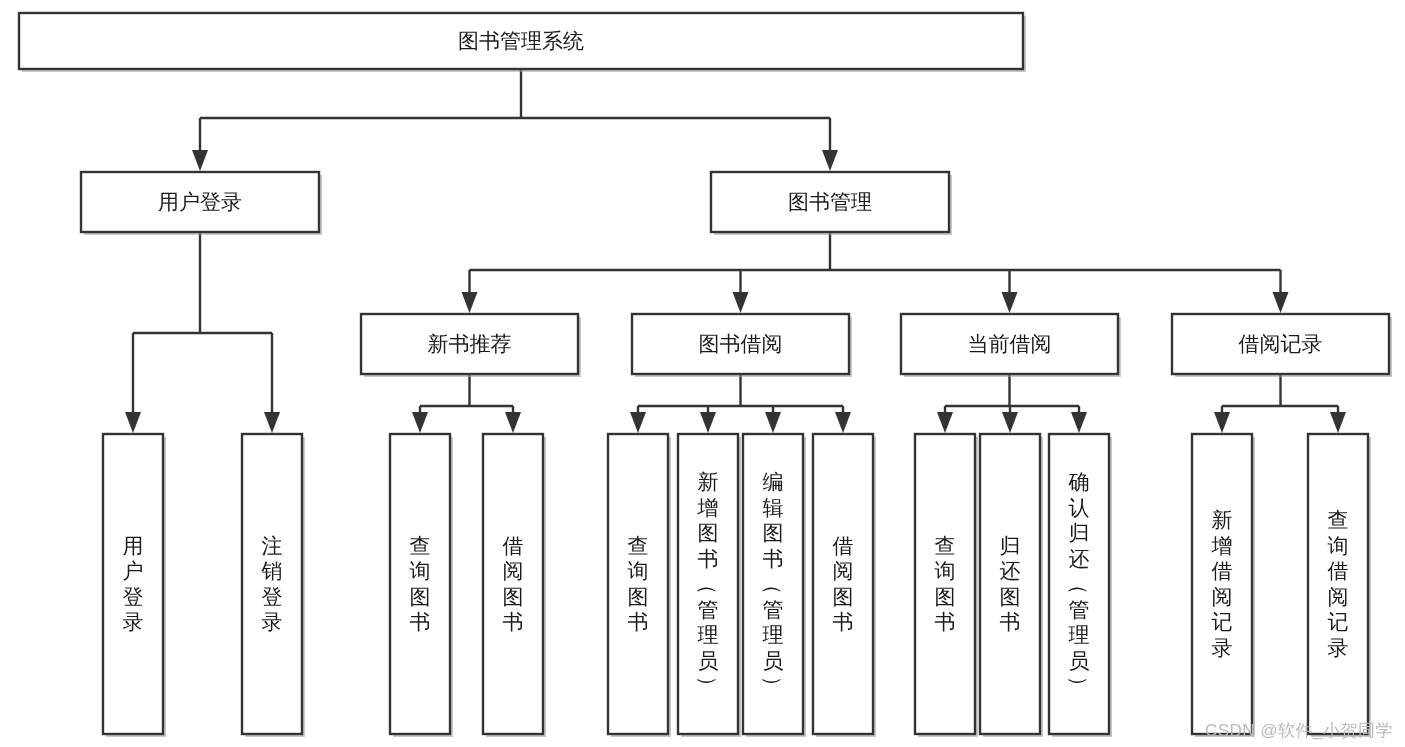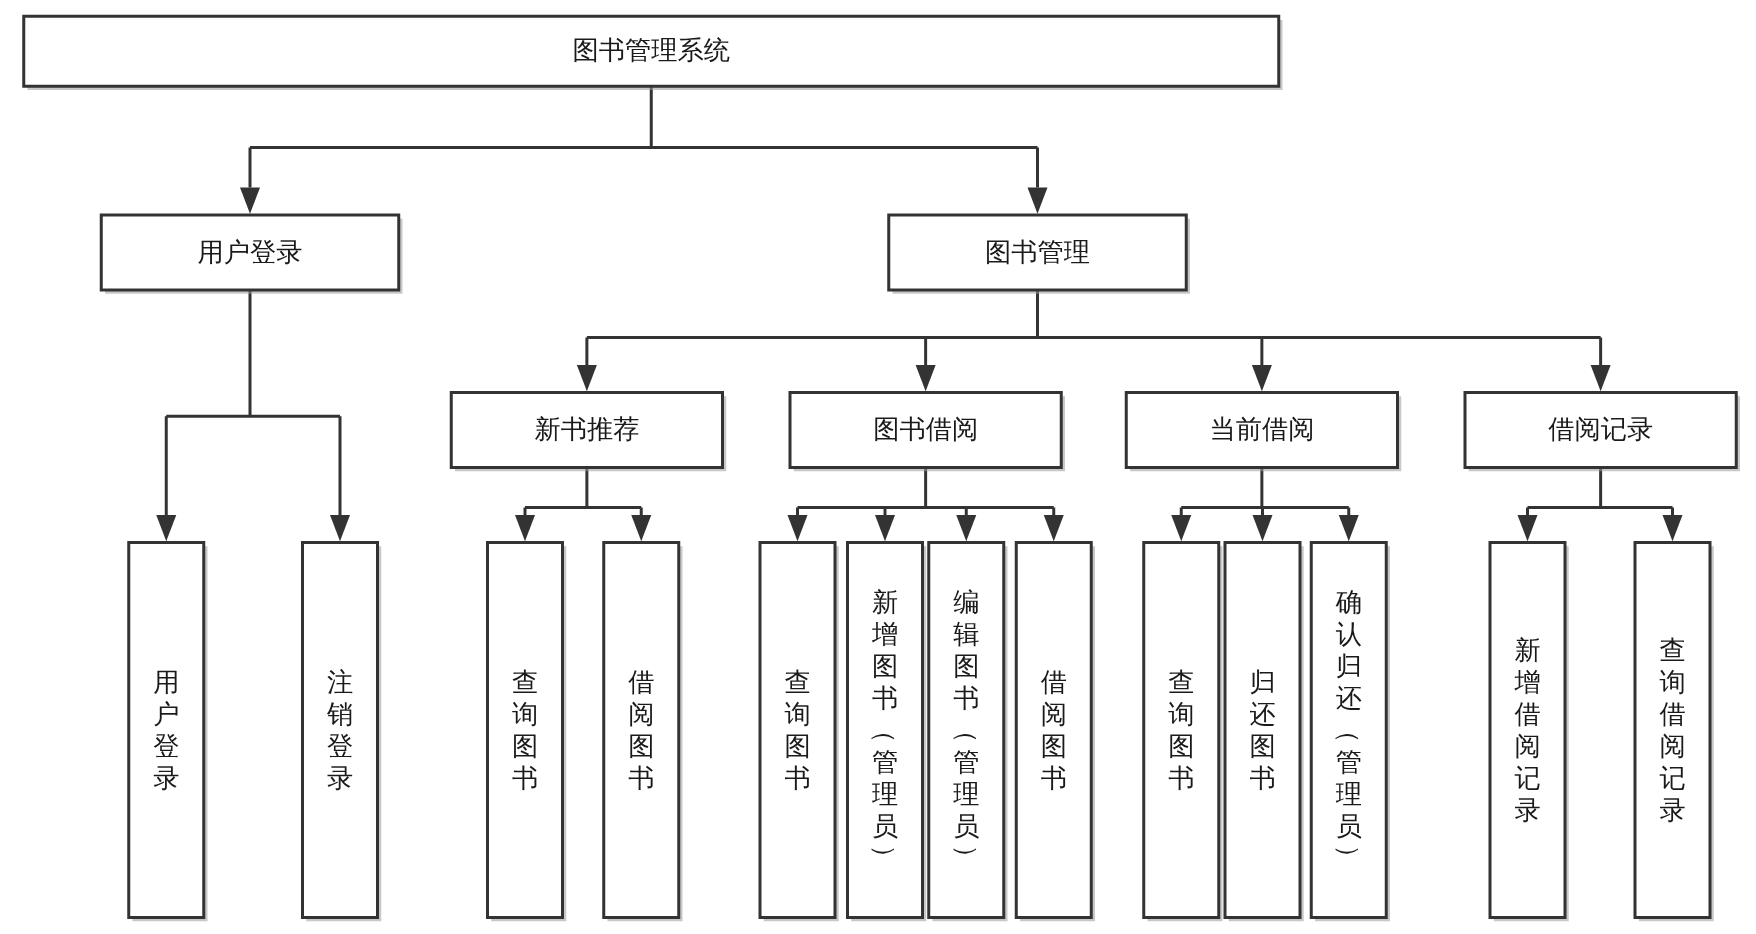--- a/index.html
+++ b/index.html
@@ -300,13 +300,14 @@
           <rect class="node-box" x="1308" y="434" width="60" height="300"></rect>
           <text class="node-label-v" x="1338" y="527.39">查</text>
           <text class="node-label-v" x="1338" y="552.89">询</text>
           <text class="node-label-v" x="1338" y="578.39">借</text>
           <text class="node-label-v" x="1338" y="603.89">阅</text>
           <text class="node-label-v" x="1338" y="629.39">记</text>
           <text class="node-label-v" x="1338" y="654.89">录</text>
         </g>
       </g>
   </svg>
+  <div class="watermark">CSDN @软件_小贺同学</div>
 </div>
 
 </body></html>

